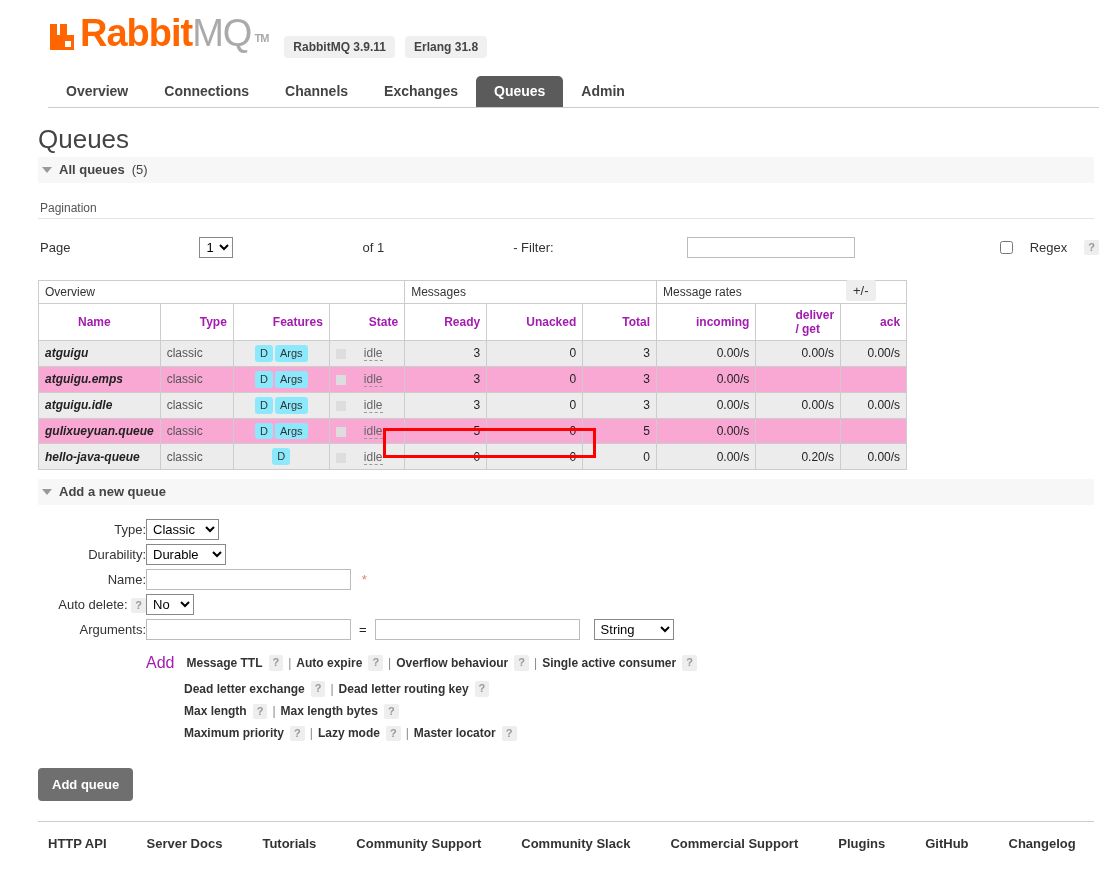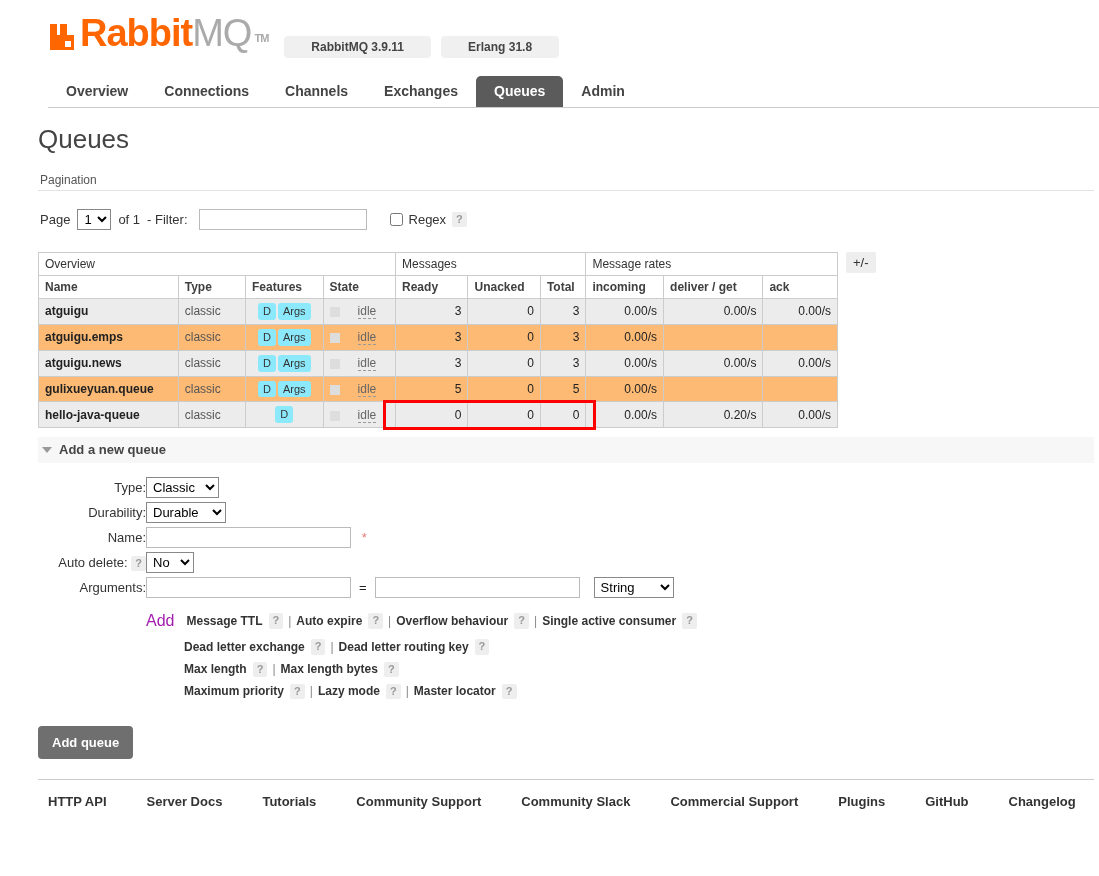--- a/index.html
+++ b/index.html
@@ -18,21 +18,21 @@
   .header { padding: 14px 0 0 48px; display: flex; align-items: flex-start; }
   .logo-wrap { display: flex; align-items: baseline; }
   .logo-mark { width: 30px; height: 30px; position: relative; margin-right: 2px; top: 6px; }
   .logo-text { font-size: 38px; font-weight: bold; letter-spacing: -1px; line-height: 1; }
   .logo-rabbit { color: #f60; }
   .logo-mq { color: #aaa; font-weight: 400; }
   .logo-tm { font-size: 11px; color: #aaa; margin-left: 3px; position: relative; top: -4px;}
   .versions { display: flex; gap: 10px; margin-left: 16px; padding-top: 22px; }
   .version-badge {
     background: #f0f0f0; color: #444; font-size: 12px; font-weight: bold;
-    padding: 4px 27px; border-radius: 4px; white-space: nowrap;
+    padding: 4px 9px; border-radius: 4px; white-space: nowrap;
   }
 
   
   .nav { margin: 16px 0 0 48px; width: 1051px; border-bottom: 1px solid #ccc;
          display: flex; align-items: flex-end; height: 34px; }
   .nav-item {
     font-size: 14px; font-weight: bold; color: #444;
     padding: 8px 18px 9px 18px; cursor: pointer;
     border-radius: 5px 5px 0 0; line-height: 1;
   }
@@ -47,51 +47,51 @@
     display: flex; align-items: center; gap: 7px;
   }
   .caret { width: 0; height: 0; border-left: 5px solid transparent;
            border-right: 5px solid transparent; border-top: 6px solid #999; }
   .band-count { font-weight: normal; }
 
   .subhead { font-size: 12px; color: #555; margin: 18px 0 3px 2px; }
   .hr-light { width: 1056px; height: 1px; background: #e3e3e3; }
 
   
-  .pagination-row { display: flex; align-items: center; gap: 7px; margin: 18px 0 0 2px; font-size: 13px; color: #333; }
+  .pagination-row { display: flex; align-items: center; gap: 7px; margin: 18px 0 0 2px; font-size: 13px; color: #333; justify-content: space-between; }
   .pg-label { font-size: 13px; }
   select.mini { font-size: 13px; padding: 1px 2px; font-family: "Liberation Sans", sans-serif;
                 border: 1px solid #888; background: #fff; }
   .filter-input {
     width: 168px; height: 21px; border: 1px solid #bbb; background: #fff;
     margin-left: 4px; font-family: "Liberation Sans", sans-serif; font-size: 12px; padding: 0 3px;
   }
-  .regex-wrap { display: flex; align-items: center; gap: 6px; margin-left: 16px; }
+  .regex-wrap { display: flex; align-items: center; gap: 17px; margin-left: 16px; }
   input[type=checkbox] { width: 13px; height: 13px; margin: 0; }
   .help {
     display: inline-block; background: #eee; color: #999; font-size: 11px; font-weight: bold;
     padding: 1px 4px; border-radius: 2px; cursor: pointer; line-height: 1.2;
   }
 
   
   .tablewrap { position: relative; margin-top: 22px; }
   table.queues { border-collapse: collapse; width: 800px; background: #fff; }
   table.queues th, table.queues td {
     border: 1px solid #ccc; font-size: 12px; padding: 4px 6px; vertical-align: middle;
   }
   table.queues thead tr.grouphead th {
     font-weight: normal; color: #333; text-align: left; background: #fff; height: 22px;
   }
   table.queues thead tr.colhead th {
-    font-weight: bold; color: #404040; text-align: left; background: #fff; height: 22px;
+    font-weight: bold; color: #a21caf; text-align: left; background: #fff; height: 22px; padding-left: 39px;
   }
   th.num, td.num { text-align: right; }
   tbody tr.odd td { background: #ececec; }
-  tbody tr.even td { background: #fdba74; }
-  td.qname { font-weight: bold; color: #222; }
+  tbody tr.even td { background: #f9a8d4; }
+  td.qname { font-weight: bold; color: #222; font-style: italic; }
   td.qtype { color: #555; }
   td.feat { text-align: center; white-space: nowrap; }
   .badge {
     display: inline-block; background: #8ce9fb; color: #333; font-size: 11px;
     padding: 1px 5px; border-radius: 3px; margin: 0 1px; line-height: 1.35;
   }
   td.state { white-space: nowrap; }
   .state-square { display: inline-block; width: 10px; height: 10px; background: #ddd;
                   vertical-align: middle; margin-right: 18px; }
   .state-text { color: #666; border-bottom: 1px dashed #999; cursor: help; }
@@ -164,20 +164,25 @@
     <div class="nav-item">Channels</div>
     <div class="nav-item">Exchanges</div>
     <div class="nav-item active">Queues</div>
     <div class="nav-item">Admin</div>
   </div>
 
   <div class="content">
 
     <h1 class="page-title">Queues</h1>
 
+    <div class="section-band">
+      <span class="caret"></span>
+      <span>All queues</span>
+      <span class="band-count">(5)</span>
+    </div>
 
     <div class="subhead">Pagination</div>
     <div class="hr-light"></div>
 
     <div class="pagination-row">
       <span class="pg-label">Page</span>
       <select class="mini" id="page-select"><option value="1">1</option></select>
       <span class="pg-label">of 1</span>
       <span class="pg-label">- Filter:</span>
       <input class="filter-input" type="text" value="" style="">
@@ -228,21 +233,21 @@
               <td class="feat"><span class="badge">D</span><span class="badge">Args</span></td>
               <td class="state"><span class="state-square"></span><span class="state-text">idle</span></td>
               <td class="num">3</td>
               <td class="num">0</td>
               <td class="num">3</td>
               <td class="num">0.00/s</td>
               <td class="num"></td>
               <td class="num"></td>
             </tr>
             <tr class="odd">
-              <td class="qname">atguigu.news</td>
+              <td class="qname">atguigu.idle</td>
               <td class="qtype">classic</td>
               <td class="feat"><span class="badge">D</span><span class="badge">Args</span></td>
               <td class="state"><span class="state-square"></span><span class="state-text">idle</span></td>
               <td class="num">3</td>
               <td class="num">0</td>
               <td class="num">3</td>
               <td class="num">0.00/s</td>
               <td class="num">0.00/s</td>
               <td class="num">0.00/s</td>
             </tr>

